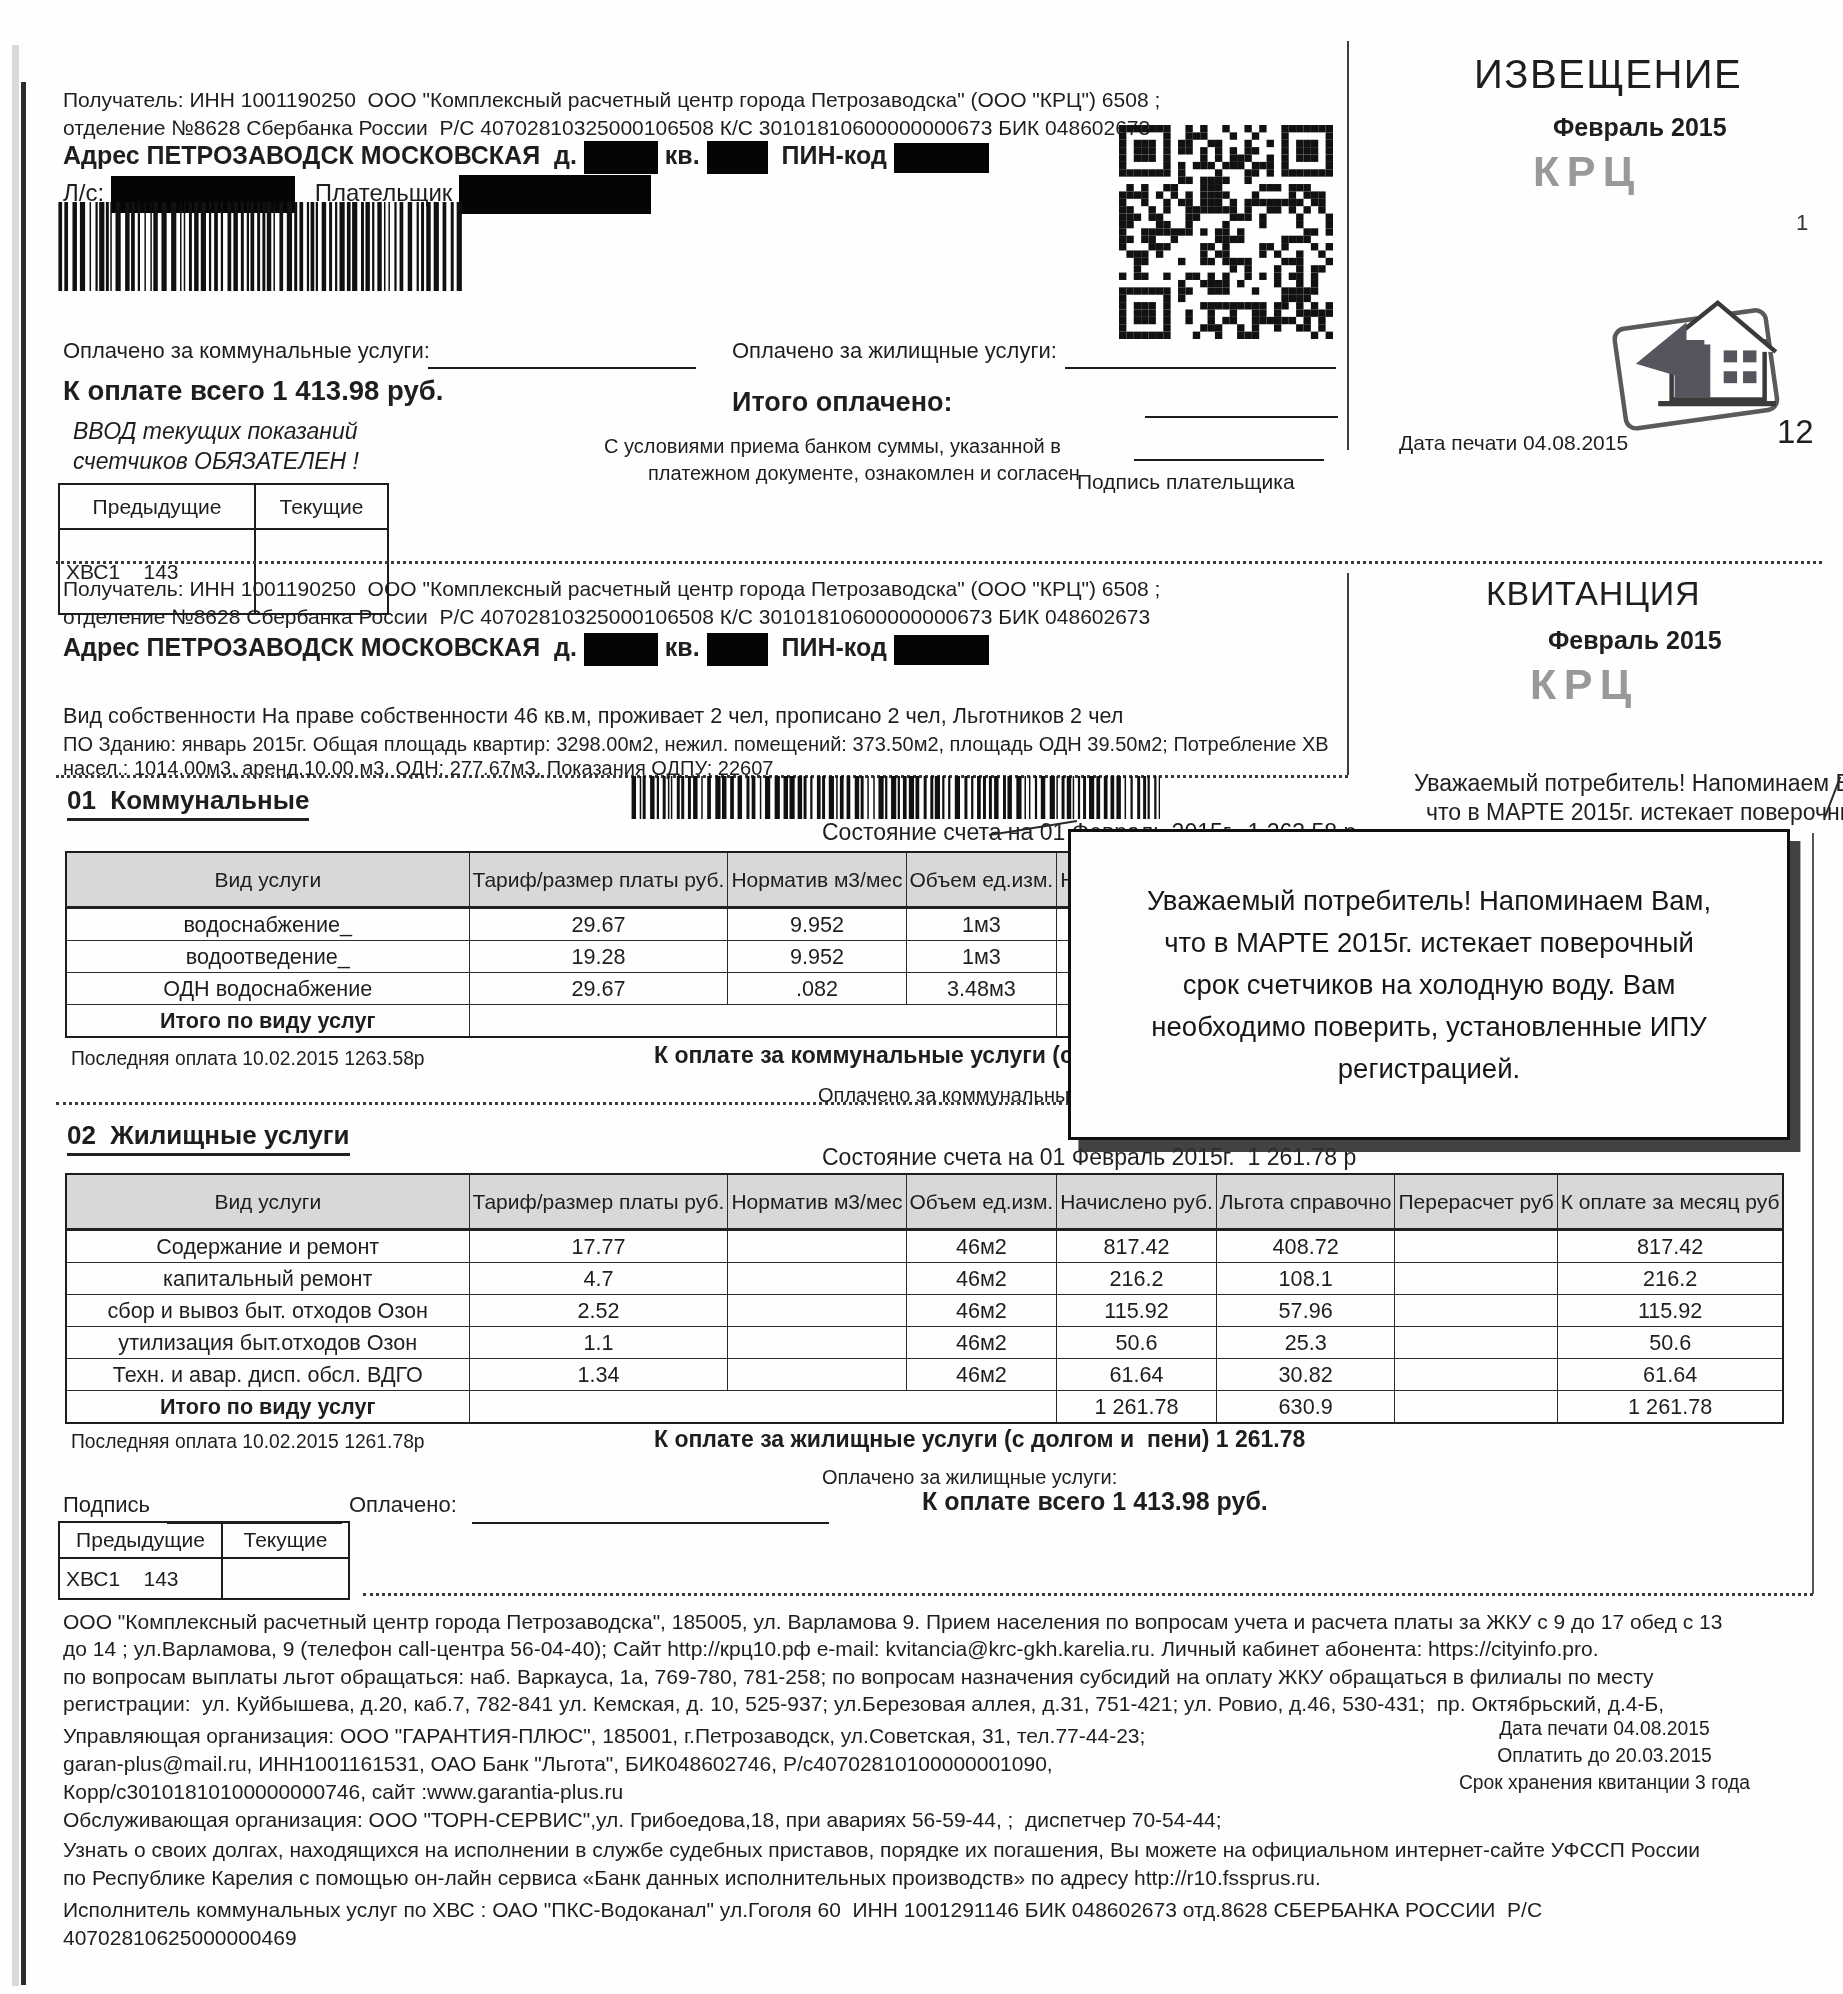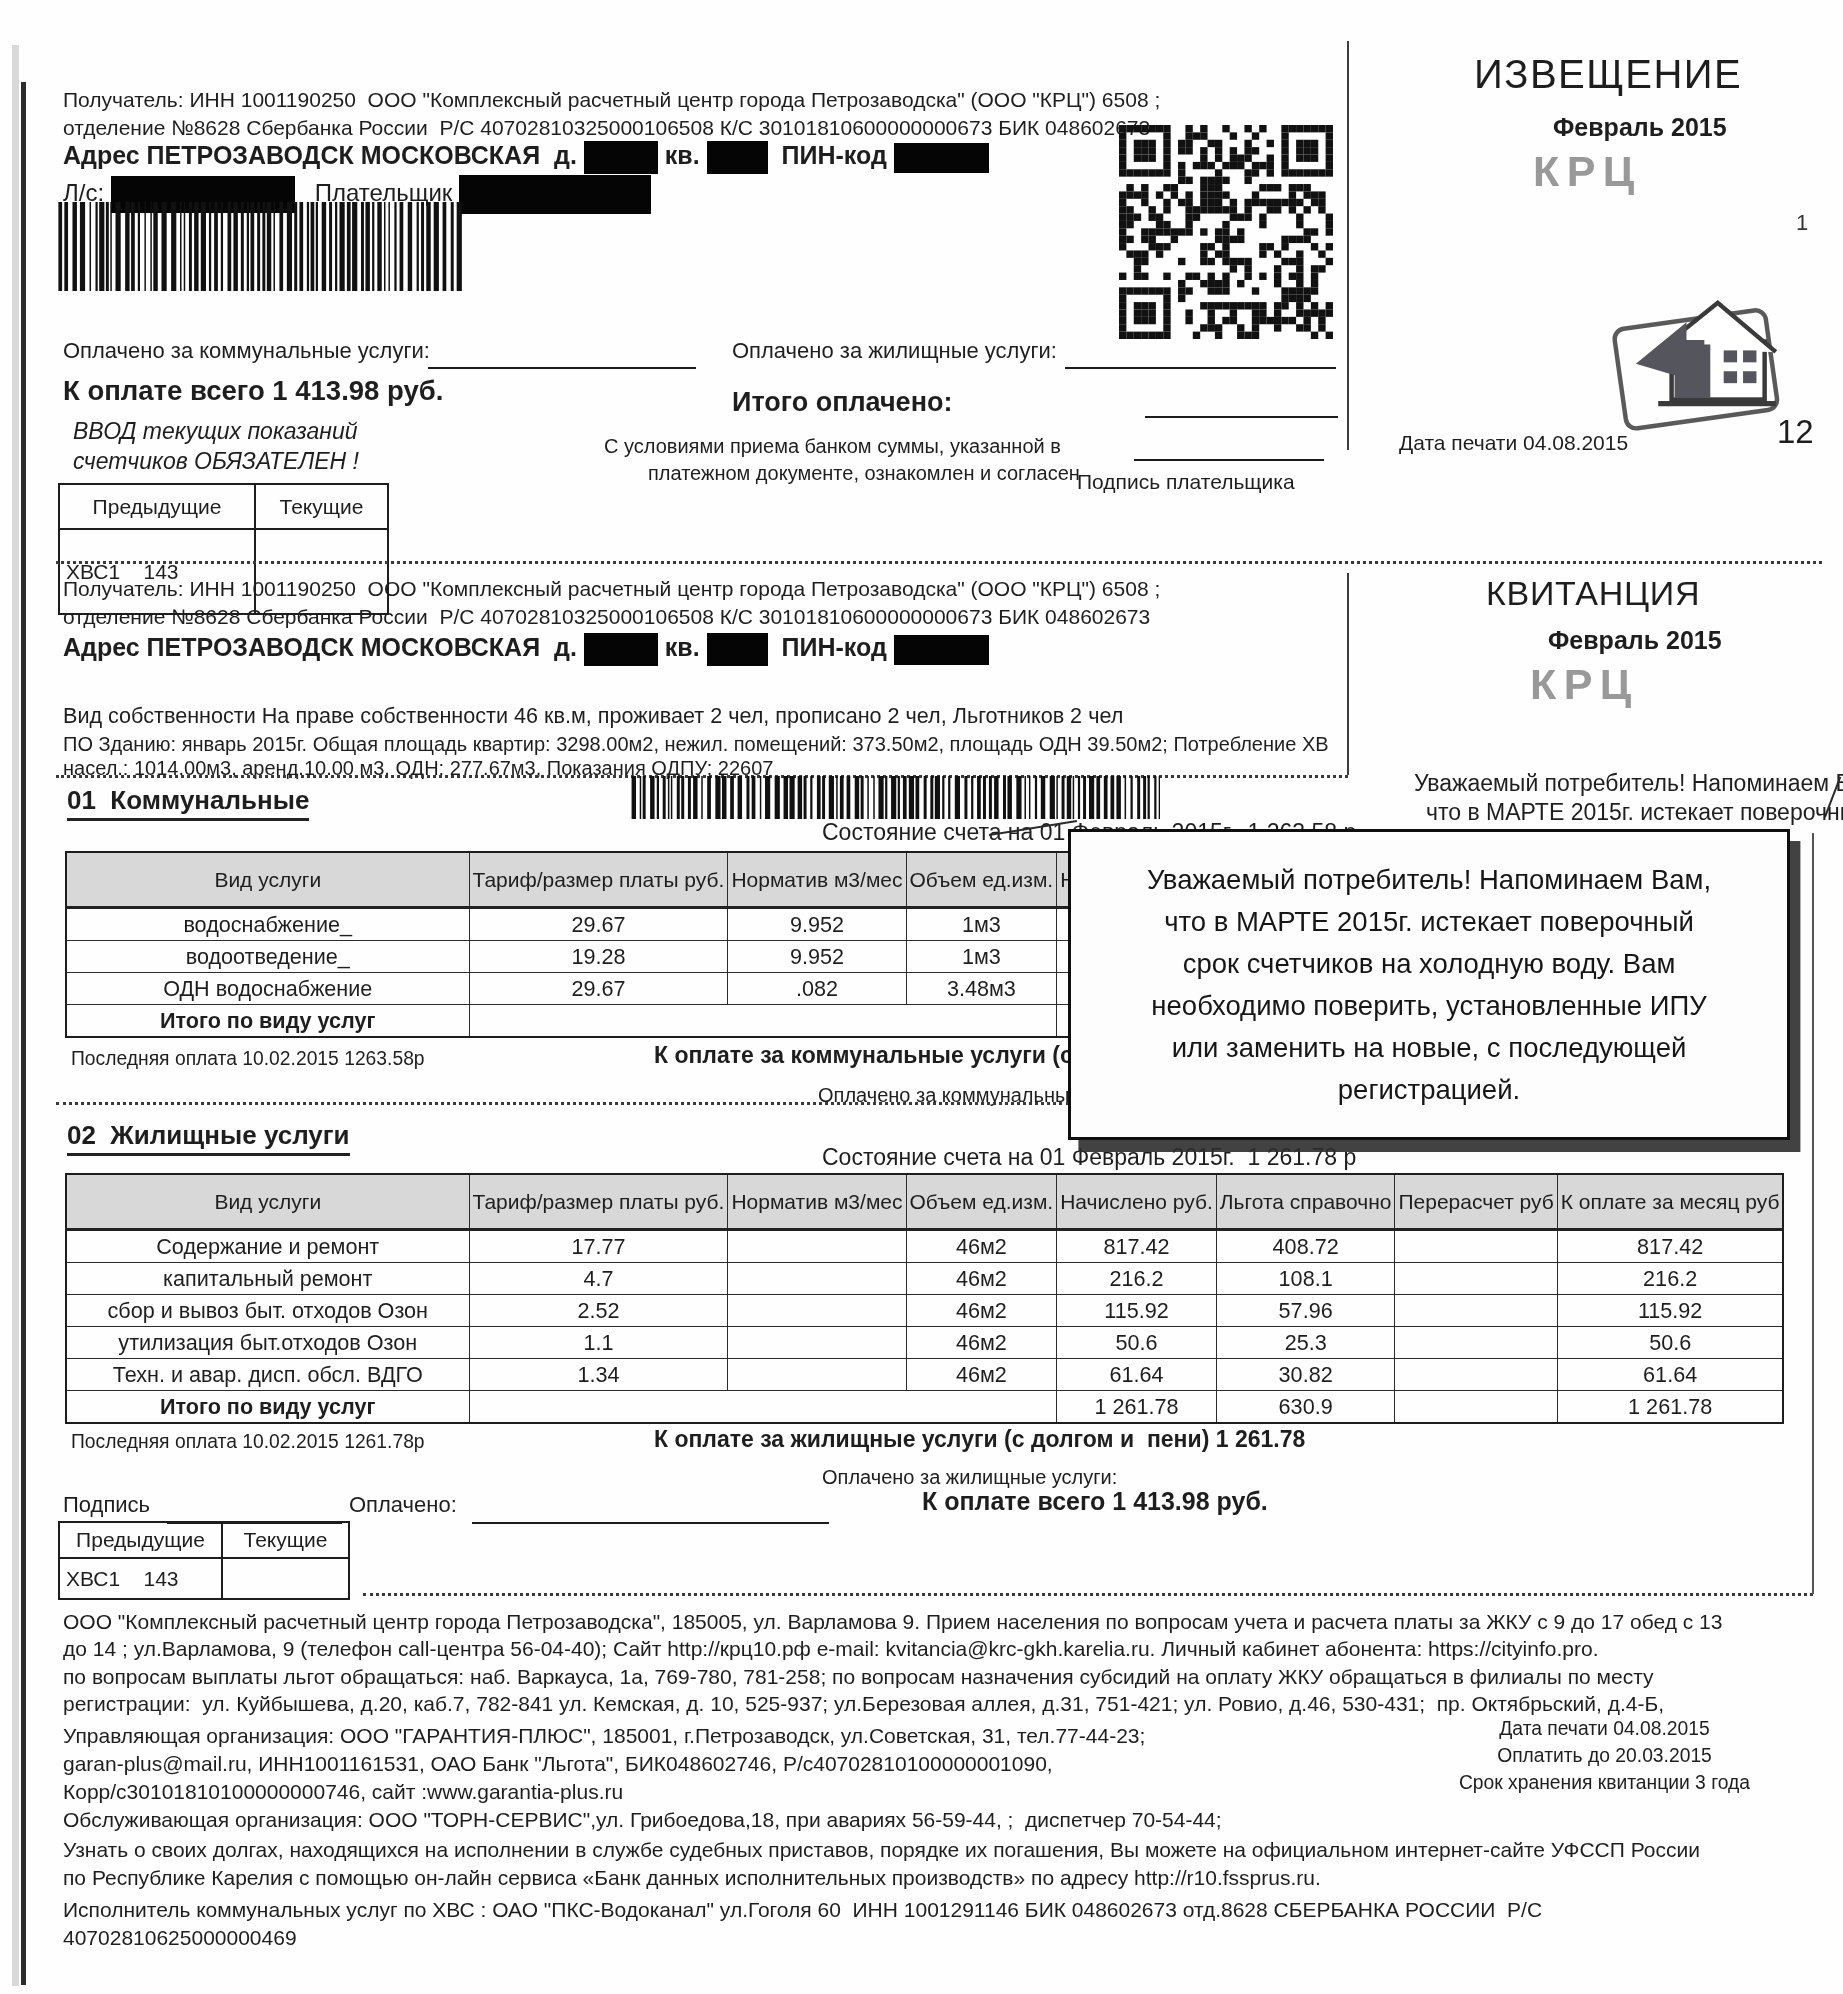--- a/index.html
+++ b/index.html
@@ -709,21 +709,20 @@
   <div class="dash" style="left:363px;top:1593px;width:1450px;"></div>
   <div class="vline" style="left:1812px;top:833px;height:761px;width:1.5px;background:#555;"></div>
 
   <div class="callout" style="left:989px;top:834px;width:89px;transform:rotate(-9deg);"></div>
   <div class="callout" style="left:1825px;top:816px;width:43px;transform:rotate(-69deg);"></div>
   <div class="overlay">
     <div>Уважаемый потребитель! Напоминаем Вам,</div>
     <div>что в МАРТЕ 2015г. истекает поверочный</div>
     <div>срок счетчиков на холодную воду. Вам</div>
     <div>необходимо поверить, установленные ИПУ</div>
-    <div>или заменить на новые, с последующей</div>
     <div>регистрацией.</div>
   </div>
 
   <div class="abs" style="left:63px;top:1610px;font-size:21px;">ООО "Комплексный расчетный центр города Петрозаводска", 185005, ул. Варламова 9. Прием населения по вопросам учета и расчета платы за ЖКУ с 9 до 17 обед с 13</div>
   <div class="abs" style="left:63px;top:1637px;font-size:21px;">до 14 ; ул.Варламова, 9 (телефон call-центра 56-04-40); Сайт http://крц10.рф e-mail: kvitancia@krc-gkh.karelia.ru. Личный кабинет абонента: https://cityinfo.pro.</div>
   <div class="abs" style="left:63px;top:1665px;font-size:21px;">по вопросам выплаты льгот обращаться: наб. Варкауса, 1а, 769-780, 781-258; по вопросам назначения субсидий на оплату ЖКУ обращаться в филиалы по месту</div>
   <div class="abs" style="left:63px;top:1692px;font-size:21px;">регистрации:  ул. Куйбышева, д.20, каб.7, 782-841 ул. Кемская, д. 10, 525-937; ул.Березовая аллея, д.31, 751-421; ул. Ровио, д.46, 530-431;  пр. Октябрьский, д.4-Б,</div>
 
   <div class="abs" style="left:63px;top:1724px;font-size:21px;">Управляющая организация: ООО "ГАРАНТИЯ-ПЛЮС", 185001, г.Петрозаводск, ул.Советская, 31, тел.77-44-23;</div>
   <div class="abs" style="left:63px;top:1752px;font-size:21px;">garan-plus@mail.ru, ИНН1001161531, ОАО Банк "Льгота", БИК048602746, Р/с40702810100000001090,</div>

